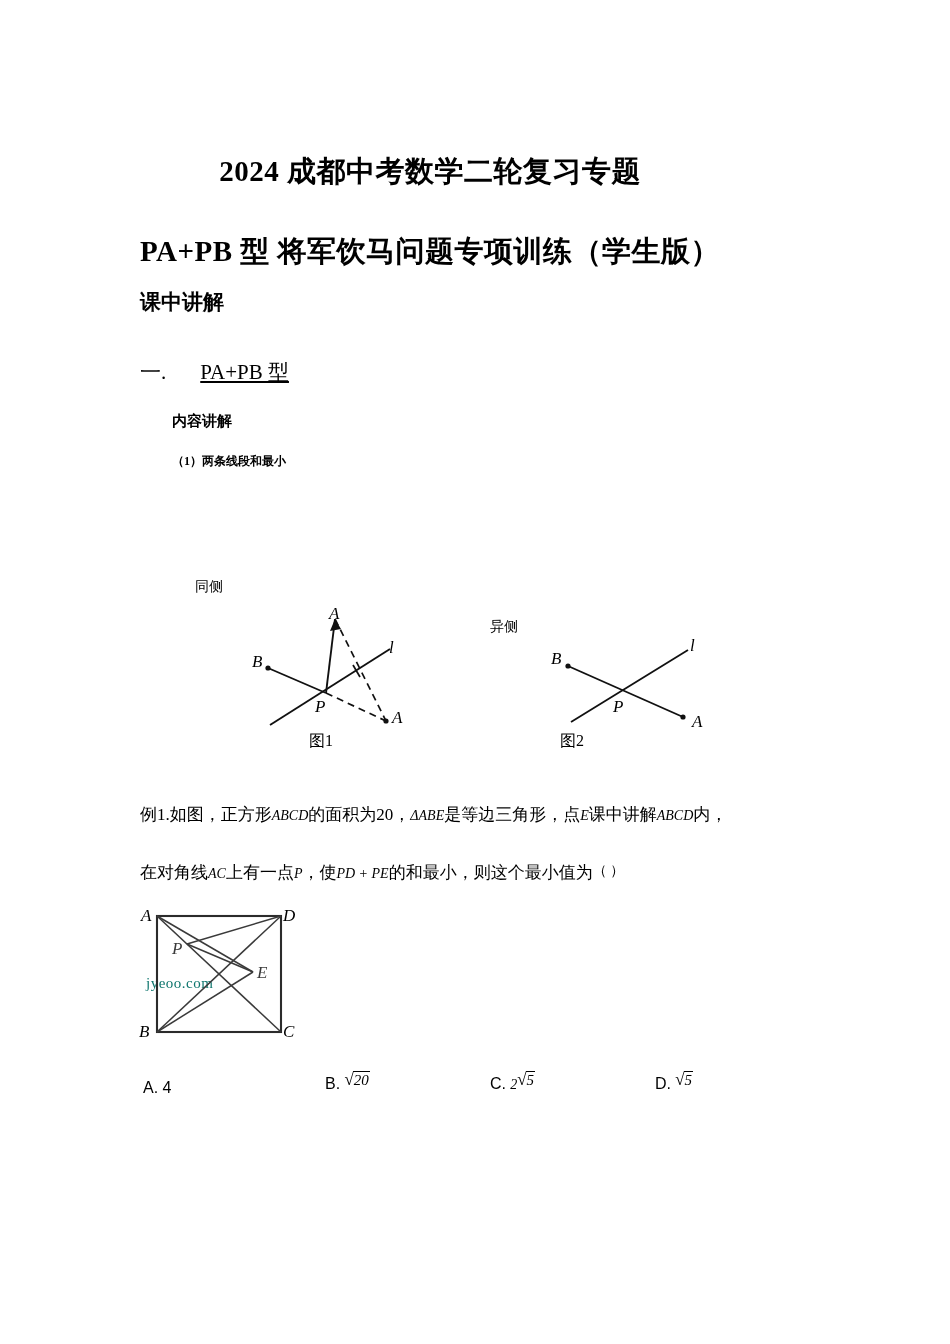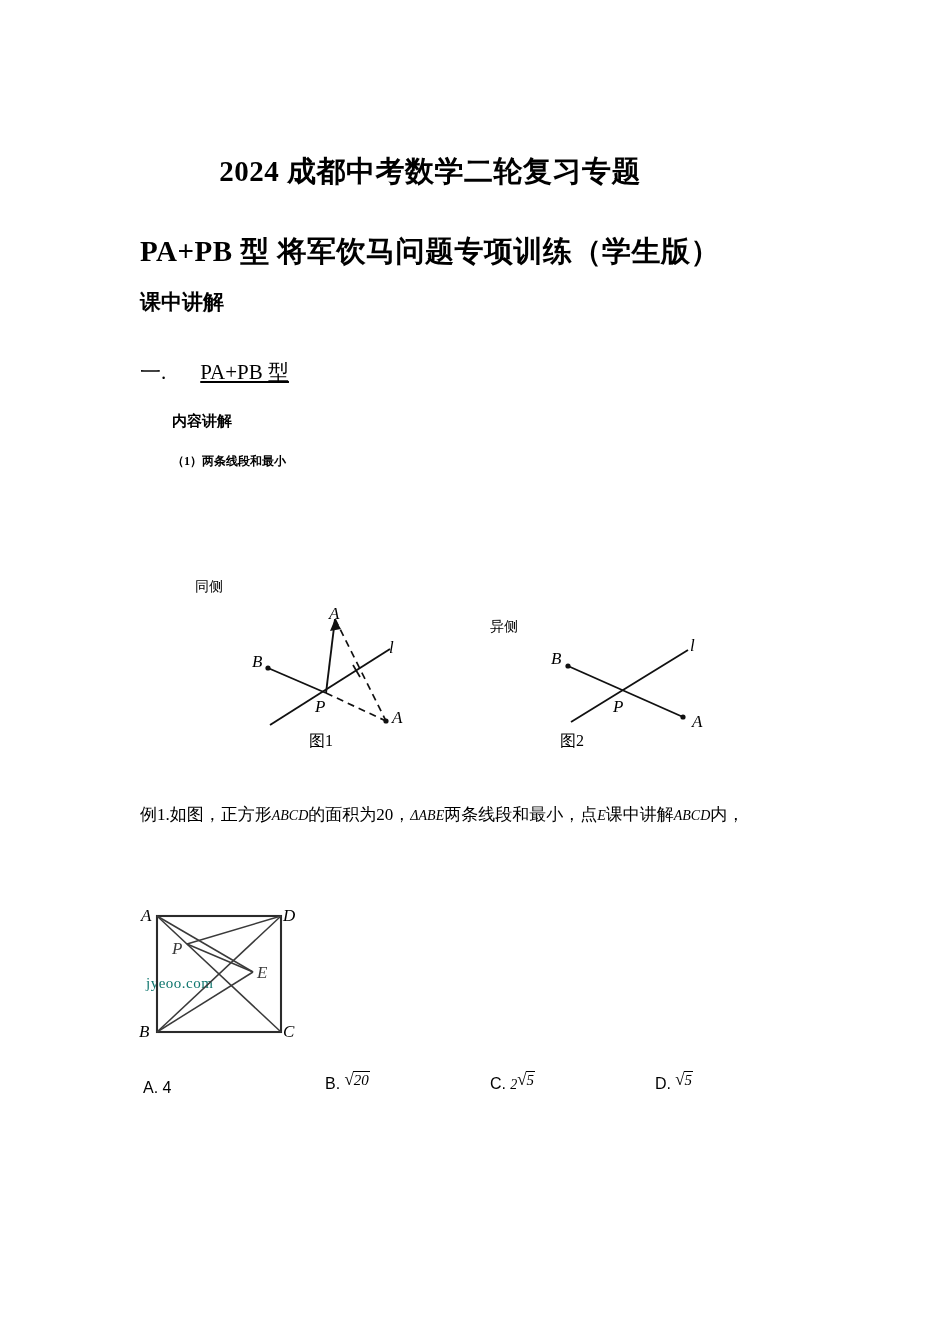--- a/index.html
+++ b/index.html
@@ -174,23 +174,26 @@
     <circle cx="128" cy="77" r="2.6" fill="#111"></circle>
   </svg>
 
   <div class="fig-label mv" style="left:551px; top:649px; font-size:17px;">B</div>
   <div class="fig-label mv" style="left:692px; top:712px; font-size:17px;">A</div>
   <div class="fig-label mv" style="left:613px; top:697px; font-size:17px;">P</div>
   <div class="fig-label mv" style="left:690px; top:636px; font-size:17px;">l</div>
   <div class="fig-caption" style="left:560px; top:731px;">图2</div>
 
   <div class="prob-line" style="top:803px;">
-    <span>例1.如图，正方形</span><span class="mvs">ABCD</span><span>的面积为</span><span>20</span><span>，</span><span class="mvs">ΔABE</span><span>两条线段和最小，点</span><span class="mvs">E</span><span>课中讲解</span><span class="mvs">ABCD</span><span>内，</span>
-  </div>
-
+    <span>例1.如图，正方形</span><span class="mvs">ABCD</span><span>的面积为</span><span>20</span><span>，</span><span class="mvs">ΔABE</span><span>是等边三角形，点</span><span class="mvs">E</span><span>课中讲解</span><span class="mvs">ABCD</span><span>内，</span>
+  </div>
+
+  <div class="prob-line" style="top:861px;">
+    <span>在对角线</span><span class="mvs">AC</span><span>上有一点</span><span class="mvs">P</span><span>，使</span><span class="mvs">PD + PE</span><span>的和最小，则这个最小值为</span><span style="font-size:14px; vertical-align:3px;">（      ）</span>
+  </div>
 
   <div class="watermark" style="left:146px; top:975px;">jyeoo.com</div>
 
   <svg style="left:155px; top:914px;" width="140" height="130" viewBox="0 0 140 130">
 
     <rect x="2" y="2" width="124" height="116" fill="none" stroke="#2b2b2b" stroke-width="2.1"></rect>
 
     <line x1="2" y1="2" x2="126" y2="118" stroke="#3a3a3a" stroke-width="1.5"></line>
 
     <line x1="2" y1="118" x2="126" y2="2" stroke="#3a3a3a" stroke-width="1.5"></line>

